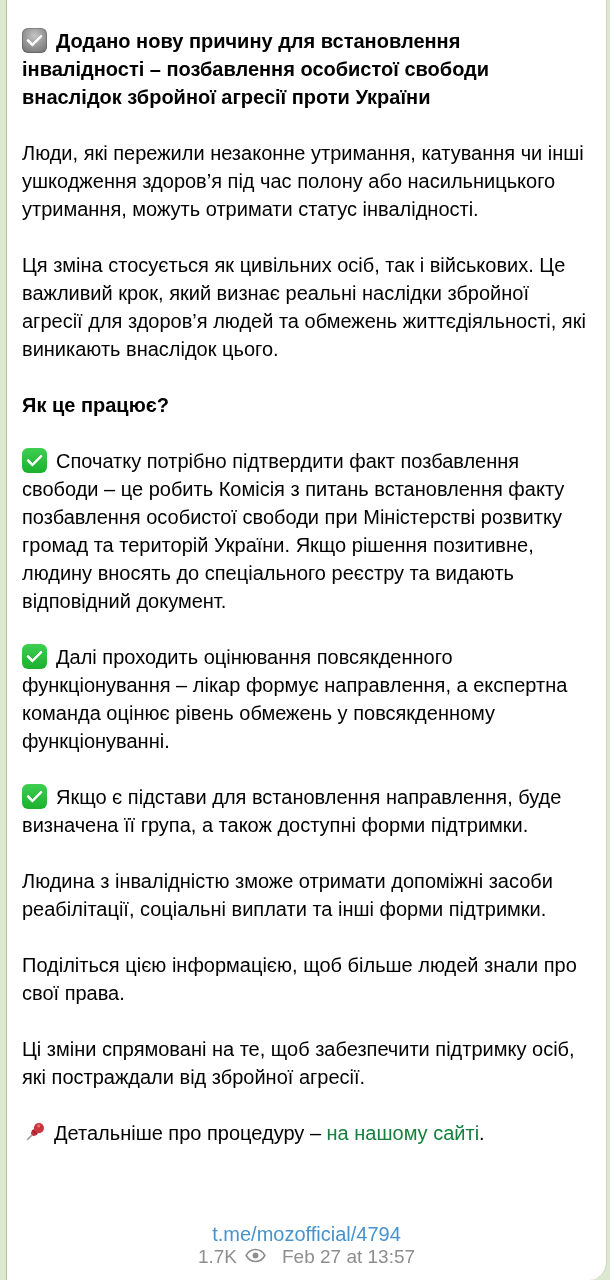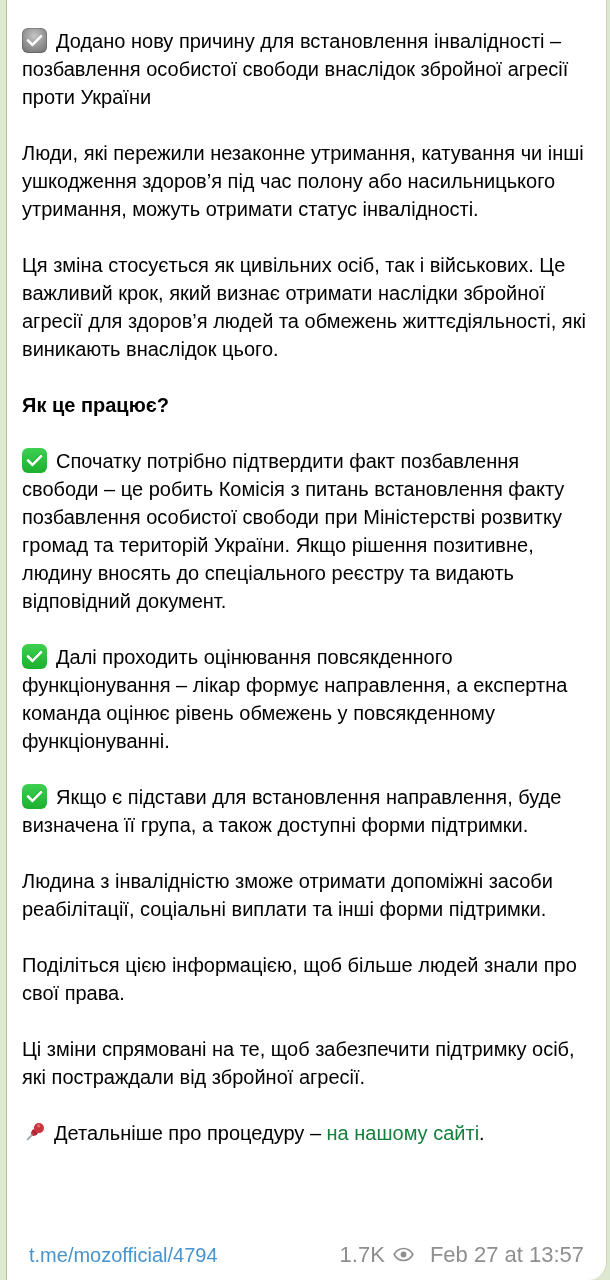--- a/index.html
+++ b/index.html
@@ -16,21 +16,21 @@
     height:1280px;
     background:#ffffff;
     border-left:1px solid #b7c19e;
     border-right:1px solid #ccd6b4;
     border-bottom-right-radius:18px;
     padding:27px 18px 60px 15px;
     overflow:hidden;
   }
   .msg { font-size:20px; line-height:28px; color:#000; }
   .msg p { margin:0 0 28px 0; }
-  .msg .title { font-weight:normal; }
+  .msg .title { font-weight:bold; }
   .msg .bold { font-weight:bold; }
   .msg .pin-line { margin-bottom:10px; }
 
   
   .ck {
     display:inline-block; width:25px; height:25px;
     border-radius:6px; position:relative;
     vertical-align:-5px; margin-right:9px;
   }
   .ck::after {
@@ -40,41 +40,41 @@
     transform:rotate(-45deg); border-radius:1px;
   }
   .ck-gray { background:radial-gradient(circle at 50% 32%, #c6c6c6 0%, #999 45%, #6d6d6d 100%); box-shadow:inset 0 0 0 1px rgba(0,0,0,.18); }
   .ck-green { background:linear-gradient(180deg, #3ecf50 0%, #1cb02f 100%); }
 
   .pin-icon { display:inline-block; vertical-align:-5px; margin-right:7px; }
 
   a.inline-link { color:#15803d; text-decoration:none; cursor:pointer; }
   .footer-row {
     position:absolute; left:22px; right:22px; bottom:12px;
-    display:flex; justify-content:space-between; align-items:center;
+    display:flex; justify-content:space-between; align-items:center;flex-direction:column;
   }
   a.post-link { color:#4693ce; font-size:20px; text-decoration:none; cursor:pointer; }
-  .meta { display:flex; align-items:flex-end; gap:8px; color:#8e8e8e; font-size:22px; }
+  .meta { display:flex; align-items:flex-end; gap:8px; color:#8e8e8e; font-size:19px; }
   .meta .date { margin-left:8px; }
   .eye { display:inline-block; vertical-align:middle; }
 </style>
 </head>
 <body>
 
 <div class="chat">
   <div class="bubble">
     <div class="msg">
 
       <p class="title">
         <span class="ck ck-gray"></span><span>Додано нову причину для встановлення інвалідності – позбавлення особистої свободи внаслідок збройної агресії проти України</span>
       </p>
 
       <p>Люди, які пережили незаконне утримання, катування чи інші ушкодження здоров’я під час полону або насильницького утримання, можуть отримати статус інвалідності.</p>
 
-      <p>Ця зміна стосується як цивільних осіб, так і військових. Це важливий крок, який визнає отримати наслідки збройної агресії для здоров’я людей та обмежень життєдіяльності, які виникають внаслідок цього.</p>
+      <p>Ця зміна стосується як цивільних осіб, так і військових. Це важливий крок, який визнає реальні наслідки збройної агресії для здоров’я людей та обмежень життєдіяльності, які виникають внаслідок цього.</p>
 
       <p class="bold">Як це працює?</p>
 
       <p>
         <span class="ck ck-green"></span><span>Спочатку потрібно підтвердити факт позбавлення свободи – це робить Комісія з питань встановлення факту позбавлення особистої свободи при Міністерстві розвитку громад та територій України. Якщо рішення позитивне, людину вносять до спеціального реєстру та видають відповідний документ.</span>
       </p>
 
       <p>
         <span class="ck ck-green"></span><span>Далі проходить оцінювання повсякденного функціонування – лікар формує направлення, а експертна команда оцінює рівень обмежень у повсякденному функціонуванні.</span>
       </p>

